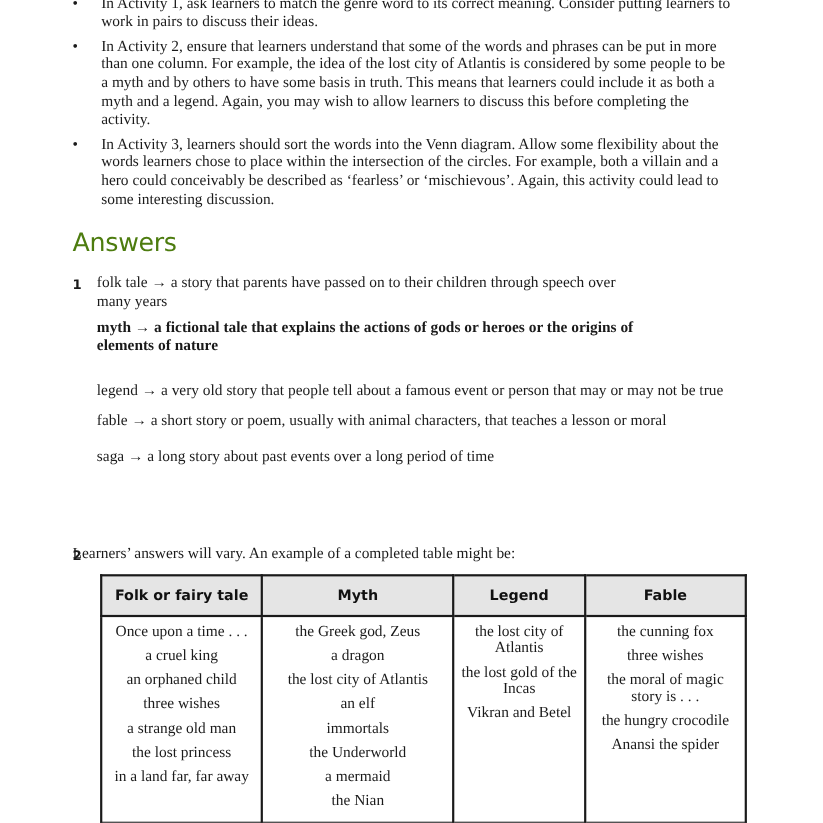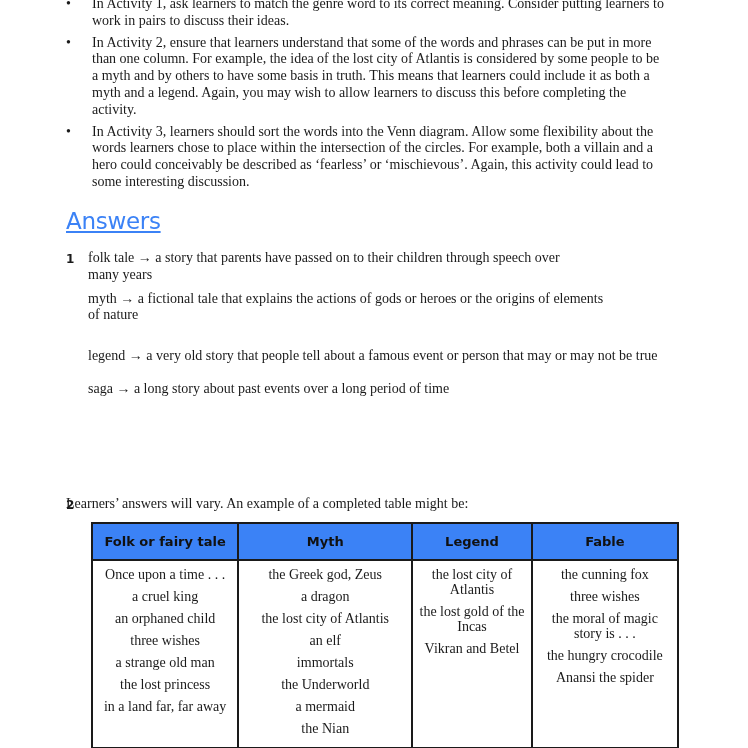--- a/index.html
+++ b/index.html
@@ -1,50 +1,51 @@
 <!DOCTYPE html>
 <html><head>
 <meta charset="utf-8">
 <style>
   html, body { margin: 0; padding: 0; background: #ffffff; }
   body { width: 748px; height: 748px; overflow: hidden; position: relative; font-family: "Liberation Serif", serif; color: #1a1a1a; }
   .serif { font-family: "Liberation Serif", serif; font-size: 14px; line-height: 16.8px; }
   .bullets { position: absolute; left: 66px; top: -4px; width: 600px; margin: 0; padding: 0; list-style: none; }
   .bullets li { position: relative; padding-left: 26px; margin-bottom: 5px; }
   .bullets li .dot { position: absolute; left: 0; top: 0; font-size: 14px; }
-  .heading { position: absolute; left: 66px; top: 208px; font-family: "DejaVu Sans", sans-serif; font-size: 23px; font-weight: normal; margin: 0; color: #3b82f6; letter-spacing: -0.3px; text-decoration: underline; }
+  .heading { position: absolute; left: 66px; top: 208px; font-family: "DejaVu Sans", sans-serif; font-size: 23px; font-weight: normal; margin: 0; color: #4d7c0f; letter-spacing: -0.3px; }
   .ans { position: absolute; left: 66px; width: 620px; }
   .ans .num { position: absolute; left: 0; top: 0; font-family: "DejaVu Sans", sans-serif; font-weight: bold; font-size: 12px; }
   .ans .body { }
   .defs { position: absolute; left: 88px; width: 600px; }
   .defs p { margin: 0 0 7px 0; }
   table.genre { position: absolute; left: 91px; top: 522px; width: 588px; border-collapse: collapse; }
-  table.genre th { background: #3b82f6; font-family: "DejaVu Sans", sans-serif; font-size: 13px; font-weight: bold; height: 35px; border: 2px solid #1a1a1a; text-align: center; padding: 0; color: #111; }
+  table.genre th { background: #e5e5e5; font-family: "DejaVu Sans", sans-serif; font-size: 13px; font-weight: bold; height: 35px; border: 2px solid #1a1a1a; text-align: center; padding: 0; color: #111; }
   table.genre td { border: 2px solid #1a1a1a; vertical-align: top; padding: 6px 6px 4px 6px; height: 174px; text-align: center; }
   table.genre td div { font-family: "Liberation Serif", serif; font-size: 14px; line-height: 15px; margin-bottom: 7px; }
   .c1 { width: 140px; } .c2 { width: 167px; } .c3 { width: 114px; } .c4 { width: 140px; }
 </style>
 </head>
 <body>
 
 <ul class="bullets serif">
   <li><span class="dot">•</span><span>In Activity 1, ask learners to match the genre word to its correct meaning. Consider putting learners to work in pairs to discuss their ideas.</span></li>
   <li><span class="dot">•</span><span>In Activity 2, ensure that learners understand that some of the words and phrases can be put in more than one column. For example, the idea of the lost city of Atlantis is considered by some people to be a myth and by others to have some basis in truth. This means that learners could include it as both a myth and a legend. Again, you may wish to allow learners to discuss this before completing the activity.</span></li>
   <li><span class="dot">•</span><span>In Activity 3, learners should sort the words into the Venn diagram. Allow some flexibility about the words learners chose to place within the intersection of the circles. For example, both a villain and a hero could conceivably be described as ‘fearless’ or ‘mischievous’. Again, this activity could lead to some interesting discussion.</span></li>
 </ul>
 
 <h2 class="heading">Answers</h2>
 
 <div class="ans serif" style="top:250px;">
   <span class="num" style="top:1px;">1</span>
 </div>
 <div class="defs serif" style="top:250px;">
   <p style="width:500px;">folk tale → a story that parents have passed on to their children through speech over many years</p>
-  <p style="width:520px;">myth → a fictional tale that explains the actions of gods or heroes or the origins of elements of nature</p>
+  <p style="width:520px;font-weight:bold;">myth → a fictional tale that explains the actions of gods or heroes or the origins of elements of nature</p>
   <p style="width:592px;margin-top:24px;">legend → a very old story that people tell about a famous event or person that may or may not be true</p>
+  <p style="margin-top:10px;">fable → a short story or poem, usually with animal characters, that teaches a lesson or moral</p>
   <p style="margin-top:16px;">saga → a long story about past events over a long period of time</p>
 </div>
 
 <div class="ans serif" style="top:496px;">
   <span class="num" style="top:1px;">2</span>
   <div class="body">Learners’ answers will vary. An example of a completed table might be:</div>
 </div>
 
 <table class="genre">
   <thead>

